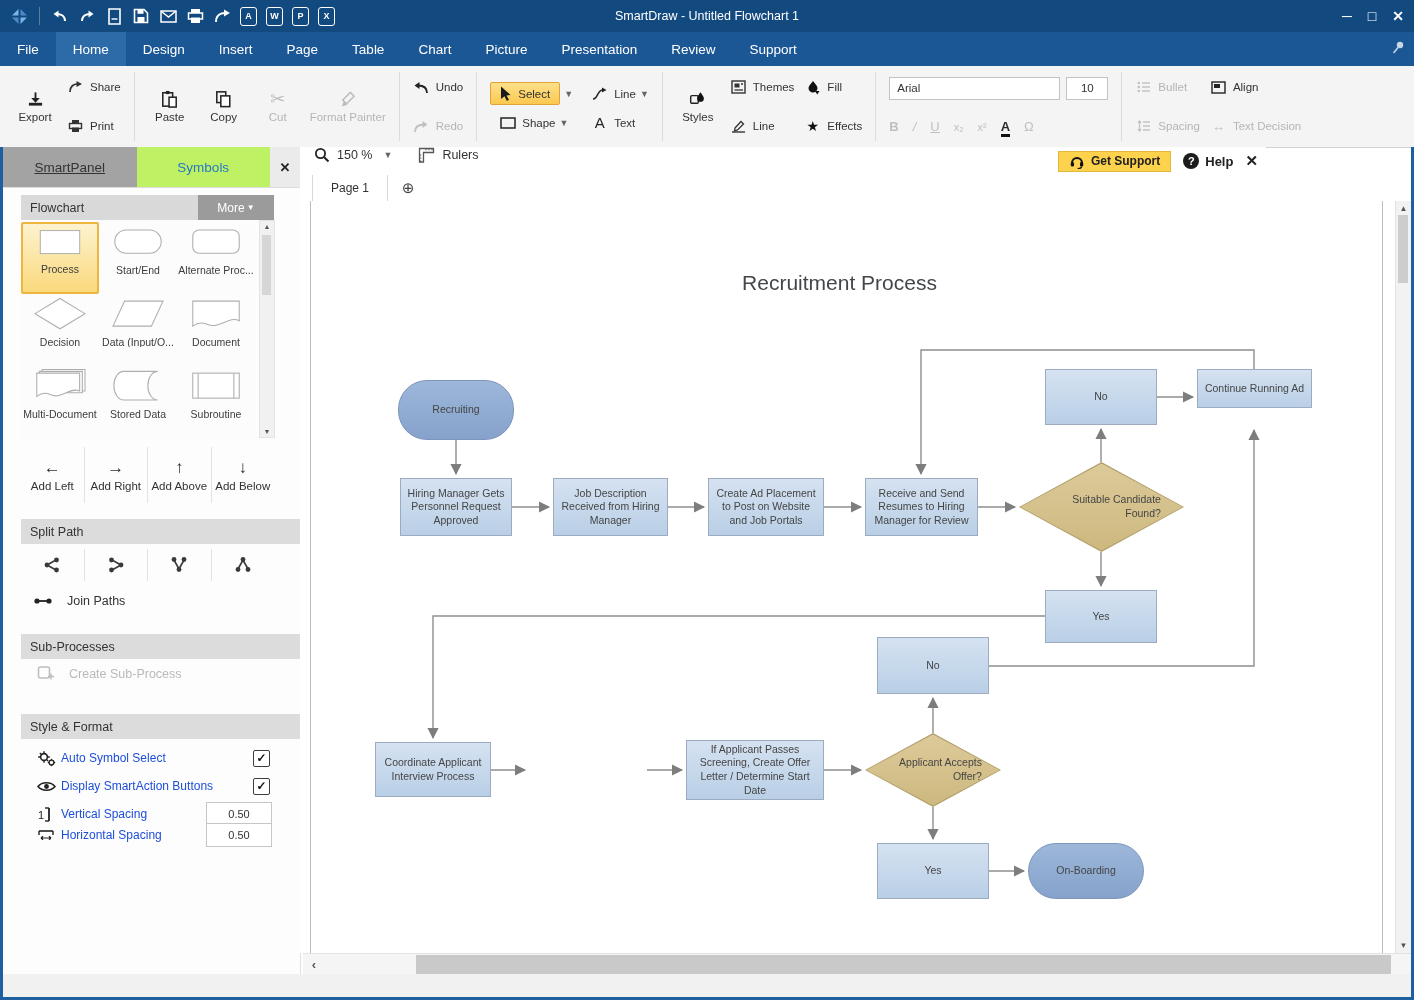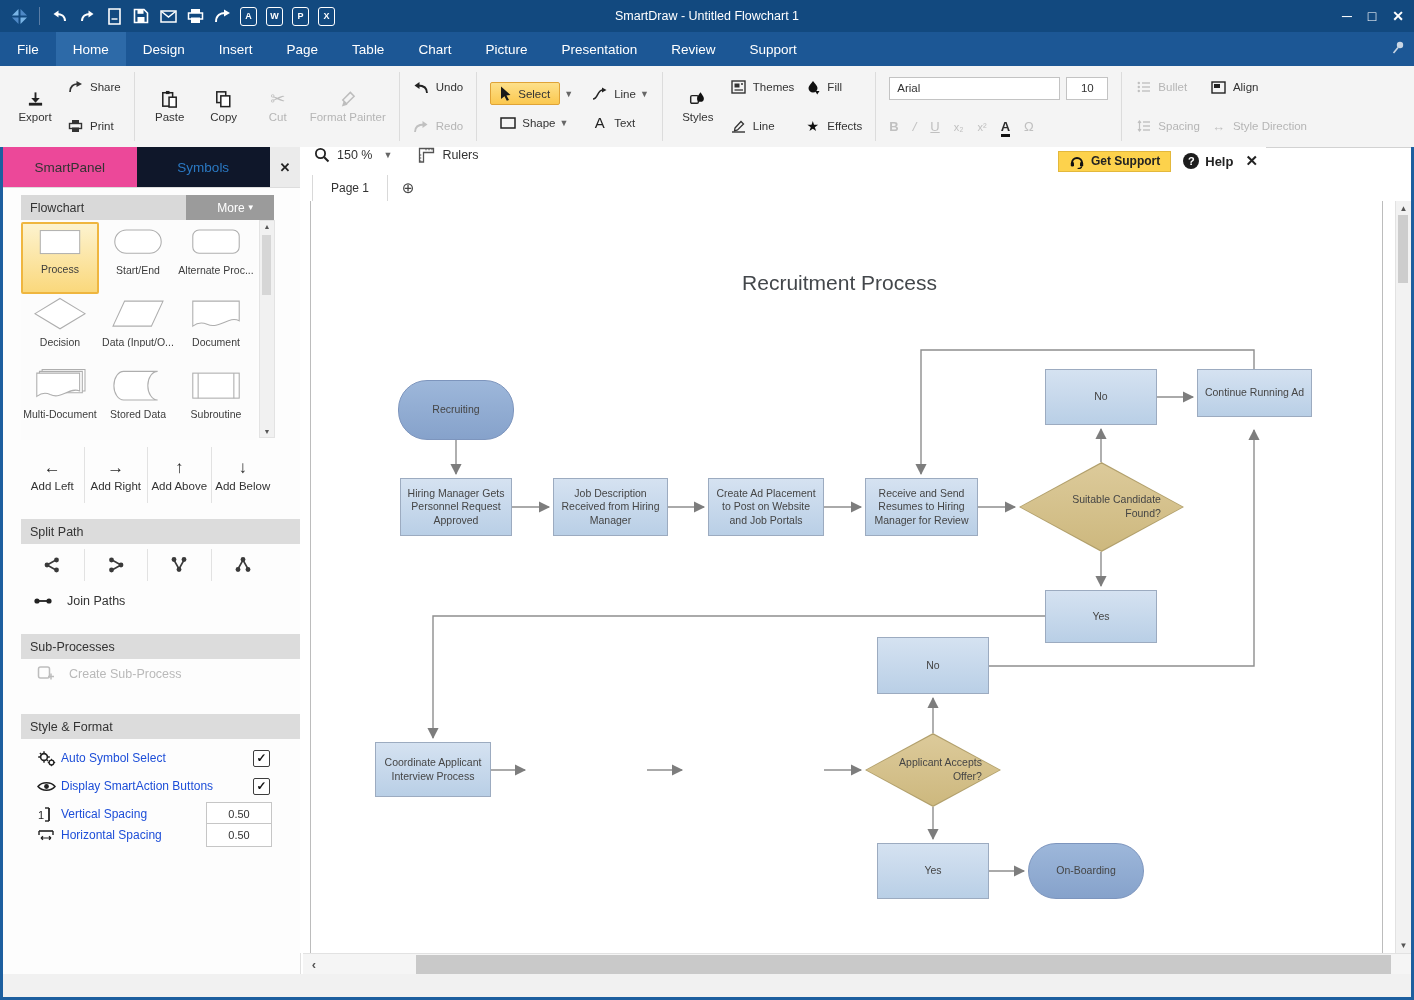--- a/index.html
+++ b/index.html
@@ -41,26 +41,26 @@
   #font-size{width:32px;height:21px;border:1px solid #c3c3c3;background:#fff;font-size:11.5px;padding:0 4px;color:#333;text-align:center;font-family:"Liberation Sans",sans-serif;}
   .fmtrow{display:flex;gap:14px;margin-top:9px;align-items:baseline;}
   .fmtbtn{font-size:13px;color:#c0c0c0;cursor:pointer;}
   .fmtbtn.on{color:#2b2b2b;}
   
   .frame{background:#1d5f9f;}
   
   #panel{position:absolute;left:3px;top:147px;width:297px;height:828px;background:#fdfdfd;border-right:1px solid #e0e0e0;}
   #panel-tabs{position:absolute;left:0;top:0;width:100%;height:40px;display:flex;border-bottom:1px solid #ddd;background:#eee;}
   .ptab{flex:1;display:flex;align-items:center;justify-content:center;font-size:13.5px;cursor:pointer;}
-  .ptab.inactive{background:#ec4899;color:#333;}
-  .ptab.active{background:#0f172a;color:#2a78c2;}
+  .ptab.inactive{background:#a3a3a3;color:#333;text-decoration:underline;}
+  .ptab.active{background:#bef264;color:#2a78c2;}
   #panel-close{width:30px;display:flex;align-items:center;justify-content:center;background:#ebebeb;font-weight:bold;font-size:13px;color:#222;cursor:pointer;}
   .lib-header{position:absolute;left:18px;top:48px;width:253px;height:25px;background:#d9d9d9;display:flex;align-items:center;}
   .lib-header .t{font-size:12.5px;color:#333;margin-left:9px;flex:1;}
-  #more-btn{width:76px;height:25px;background:#9b9b9b;color:#fff;font-size:12px;display:flex;align-items:center;justify-content:center;gap:2px;cursor:pointer;padding-left:12px;}
+  #more-btn{width:76px;height:25px;background:#9b9b9b;color:#fff;font-size:12px;display:flex;align-items:center;justify-content:center;gap:2px;cursor:pointer;}
   #sym-grid{position:absolute;left:18px;top:73px;width:236px;height:218px;background:#fcfcfc;display:grid;grid-template-columns:78px 78px 78px;grid-auto-rows:72px;padding-top:2px;}
   .symcell{display:flex;flex-direction:column;align-items:center;justify-content:flex-end;cursor:pointer;padding-bottom:19px;}
   .symcell .slabel{font-size:10.5px;color:#3c3c3c;margin-top:3px;white-space:nowrap;overflow:hidden;max-width:76px;}
   .symcell.selected{background:linear-gradient(#fdf3cf,#fad87c);border:2px solid #efb63f;border-radius:2px;}
   .symshape{stroke:#aeaeae;fill:#fff;stroke-width:1.2;}
   #sym-scroll{position:absolute;left:256px;top:73px;width:14px;height:216px;background:#f1f1f1;border:1px solid #e3e3e3;}
   .scr-arrow{position:absolute;left:0;width:100%;text-align:center;font-size:7px;color:#555;}
   #sym-thumb{position:absolute;left:2px;top:14px;width:9px;height:60px;background:#d6d6d6;}
   .addrow{position:absolute;left:18px;top:300px;width:253px;height:56px;display:flex;}
   .addbtn{flex:1;display:flex;flex-direction:column;align-items:center;justify-content:center;gap:2px;border-right:1px solid #e2e2e2;cursor:pointer;}
@@ -441,21 +441,21 @@
           <span class="ico16">
             <svg width="15" height="13" viewBox="0 0 15 13">
                 <rect x="1" y="1" width="13" height="11" fill="none" stroke="#222" stroke-width="1.4"></rect>
                 <rect x="3" y="3" width="6" height="4" fill="#222"></rect>
               </svg>
           </span>
           <span>Align</span>
         </div>
         <div class="smallbtn disabled">
           <span class="ico16" style="color:#c0c0c0;font-size:13px;">↔</span>
-          <span>Style Direction</span>
+          <span>Text Decision</span>
         </div>
       </div>
     </div>
   </div>
 
   <div class="abs frame" style="left:0;top:147px;width:3px;height:853px;"></div>
   <div class="abs frame" style="right:0;top:147px;width:3px;height:853px;"></div>
   <div class="abs frame" style="left:0;top:997px;width:1414px;height:3px;"></div>
 
   <div id="panel">
@@ -773,28 +773,31 @@
           <div class="node process" style="left: 560px; top: 278px; width: 113px; height: 58px;">
             <span class="ntext">Receive and Send Resumes to Hiring Manager for Review</span>
           </div>
           <div class="node decision" style="left: 714px; top: 262px; width: 165px; height: 90px;">
             <div class="din"></div>
             <span class="ntext">Suitable Candidate Found?</span>
           </div>
           <div class="node process" style="left: 740px; top: 169px; width: 112px; height: 56px;">
             <span class="ntext">No</span>
           </div>
-          <div class="node process" style="left: 892px; top: 169px; width: 115px; height: 48px;">
+          <div class="node process" style="left: 892px; top: 169px; width: 115px; height: 39px;">
             <span class="ntext">Continue Running Ad</span>
           </div>
           <div class="node process" style="left: 740px; top: 390px; width: 112px; height: 53px;">
             <span class="ntext">Yes</span>
           </div>
           <div class="node process" style="left: 70px; top: 542px; width: 116px; height: 55px;">
             <span class="ntext">Coordinate Applicant Interview Process</span>
+          </div>
+          <div class="node process" style="left: 381px; top: 540px; width: 138px; height: 60px;">
+            <span class="ntext">If Applicant Passes Screening, Create Offer Letter / Determine Start Date</span>
           </div>
           <div class="node decision" style="left: 560px; top: 533px; width: 136px; height: 74px;">
             <div class="din"></div>
             <span class="ntext">Applicant Accepts Offer?</span>
           </div>
           <div class="node process" style="left: 572px; top: 437px; width: 112px; height: 57px;">
             <span class="ntext">No</span>
           </div>
           <div class="node process" style="left: 572px; top: 643px; width: 112px; height: 56px;">
             <span class="ntext">Yes</span>

